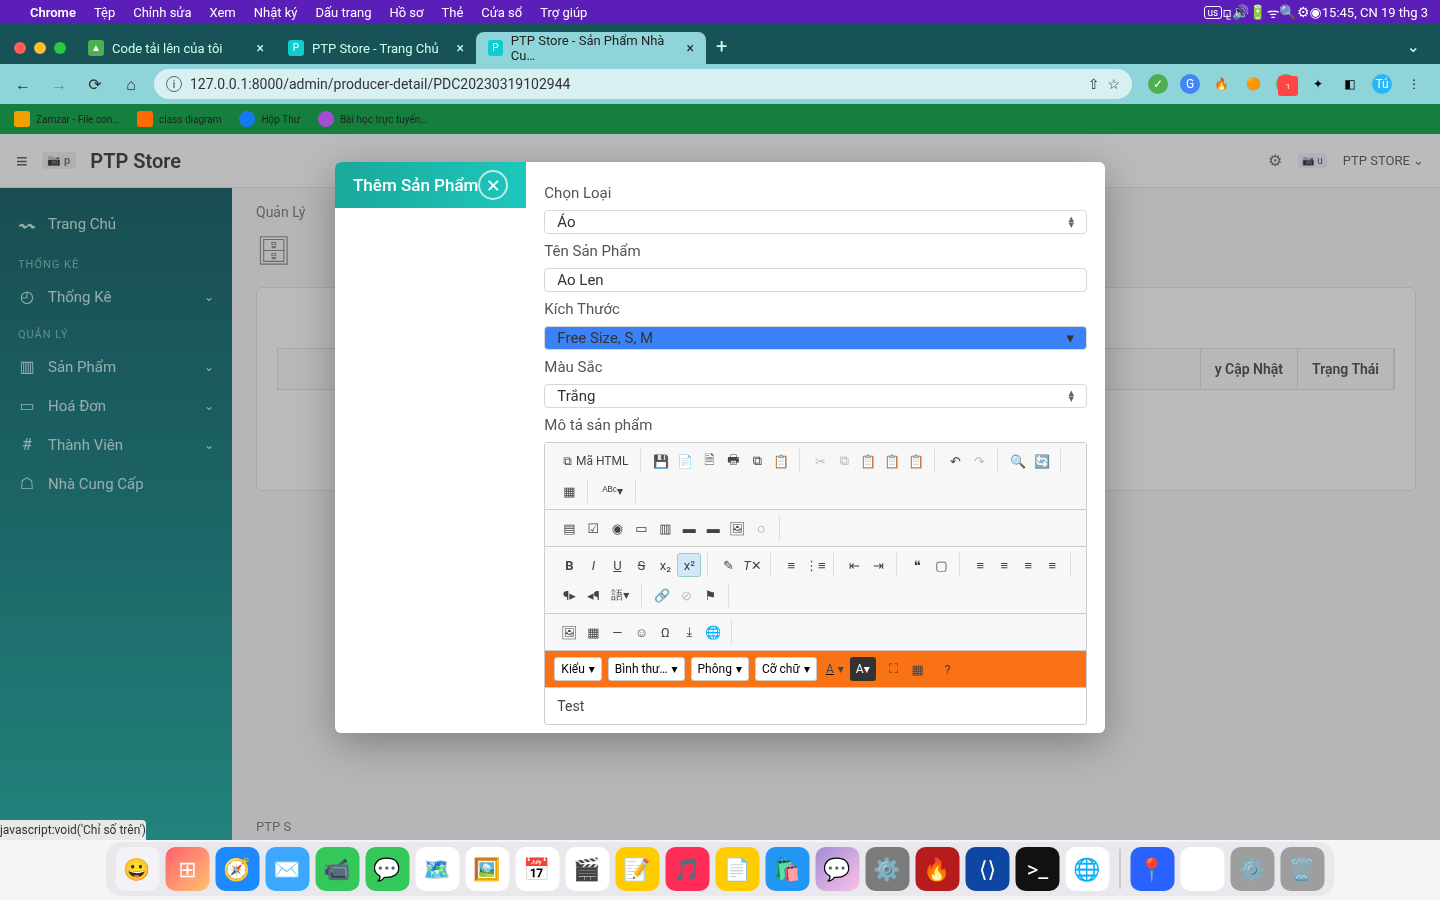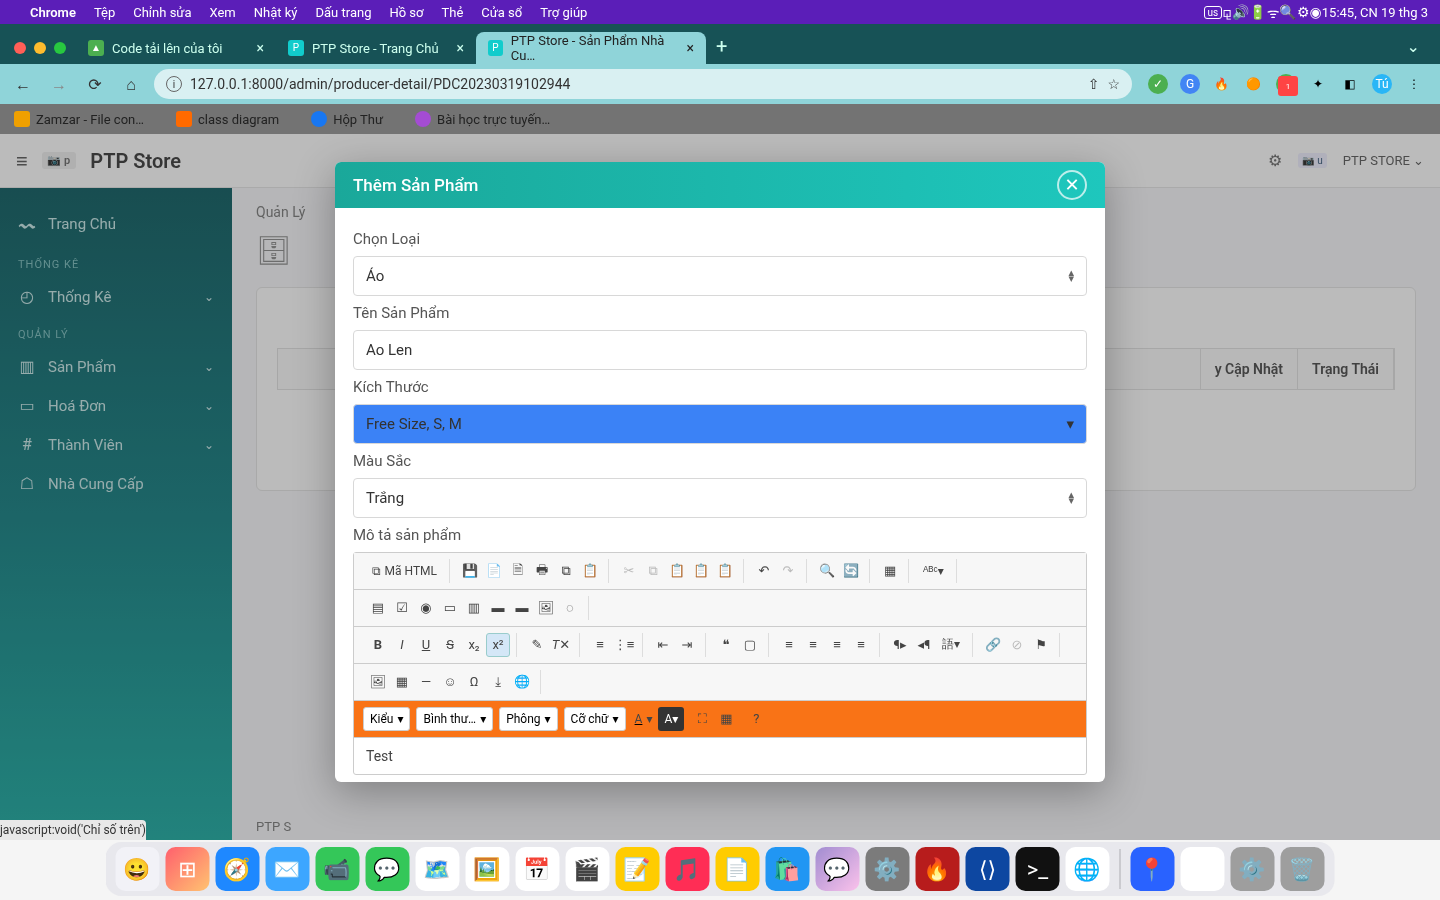--- a/index.html
+++ b/index.html
@@ -27,21 +27,21 @@
 .tabs-right { margin-left:auto; color:#cfe; padding:0 12px 8px; font-size:16px;}
 
 .addrbar { height:40px; background:#8fd4d9; display:flex; align-items:center; padding:0 10px; gap:10px; }
 .navbtn { width:26px; height:26px; display:flex; align-items:center; justify-content:center; color:#333; font-size:16px; border-radius:50%; }
 .navbtn.dis { color:#888; }
 .omnibox { flex:1; height:30px; background:#d9f0f2; border-radius:15px; display:flex; align-items:center; padding:0 12px; font-size:14px; color:#333; gap:8px;}
 .omnibox .info { width:16px;height:16px;border:1px solid #666;border-radius:50%;font-size:10px;display:flex;align-items:center;justify-content:center;}
 .ext-icons { display:flex; gap:12px; align-items:center; padding:0 6px;}
 .ext-icons span { width:20px; height:20px; border-radius:50%; display:inline-flex;align-items:center;justify-content:center;font-size:12px;}
 
-.bookbar { height:30px; background:#737373; display:flex; align-items:center; padding:0 14px; gap:32px; font-size:13px; color:#222;}
+.bookbar { height:30px; background:#15803d; display:flex; align-items:center; padding:0 14px; gap:18px; font-size:10px; color:#222;}
 .bookbar .bm { display:flex; align-items:center; gap:6px;}
 .bookbar .bmicon { width:16px;height:16px;border-radius:3px;display:inline-block;}
 
 
 .page { flex:1; background:#fff; position:relative; overflow:hidden; }
 .app-header { height:54px; border-bottom:1px solid #e5e5e5; display:flex; align-items:center; padding:0 16px; gap:14px; }
 .hamburger { font-size:20px; color:#555; }
 .logo-badge { background:#eee; color:#666; font-size:11px; padding:2px 6px; border-radius:3px; font-weight:600;}
 .brand { font-size:20px; font-weight:600; color:#333; }
 .app-header-right { margin-left:auto; display:flex; align-items:center; gap:16px; color:#666;}
@@ -57,26 +57,26 @@
 
 .main { flex:1; background:#f7f8fa; padding:16px 24px; position:relative; color:#555;}
 .breadcrumb { font-size:14px; color:#777; margin-bottom:14px;}
 .card { background:#fff; border:1px solid #e3e3e3; border-radius:6px; padding:20px; }
 .table-head { display:flex; border:1px solid #e0e0e0; background:#fafafa;}
 .table-head div { padding:12px 14px; font-size:14px; font-weight:600; color:#444; border-right:1px solid #e0e0e0;}
 .footer-text { position:absolute; bottom:6px; left:24px; font-size:13px; color:#777;}
 
 
 .overlay { position:absolute; inset:0; background:rgba(60,60,60,0.35); display:flex; align-items:flex-start; justify-content:center; padding-top:28px;}
-.modal { width:770px; max-height:620px; background:#fff; border-radius:6px; overflow:hidden; box-shadow:0 10px 40px rgba(0,0,0,0.3); display:flex; flex-direction:column;}
+.modal { width:770px; max-height:620px; background:#fff; border-radius:6px; overflow:hidden; box-shadow:0 10px 40px rgba(0,0,0,0.3); display:flex; flex-direction:row;}
 .modal-header { height:46px; background:linear-gradient(90deg,#1aa89a,#1ec7bd); color:#fff; display:flex; align-items:center; padding:0 18px; font-size:17px; font-weight:500;}
 .modal-header .closebtn { margin-left:auto; width:30px;height:30px;border:2px solid rgba(255,255,255,0.7);border-radius:50%;display:flex;align-items:center;justify-content:center;font-size:18px;cursor:pointer;}
 .modal-body { padding:14px 18px 8px; overflow-y:auto; flex:1;}
 .form-label { font-size:15px; color:#555; margin:8px 0 8px; display:block;}
-.form-control { width:100%; height:40px; border:1px solid #d8d8d8; border-radius:4px; padding:0 12px; font-size:15px; color:#333; background:#fff; display:flex; align-items:center; justify-content:space-between;}
+.form-control { width:100%; height:24px; border:1px solid #d8d8d8; border-radius:4px; padding:0 12px; font-size:15px; color:#333; background:#fff; display:flex; align-items:center; justify-content:space-between;}
 .caret { font-size:11px; color:#666; display:flex; flex-direction:column; line-height:6px;}
 
 
 .editor { border:1px solid #ccc; border-radius:3px; }
 .editor-toolbar { background:#f7f7f7; border-bottom:1px solid #ccc; padding:4px 6px; display:flex; flex-wrap:wrap; gap:2px; align-items:center;}
 .tgroup { display:flex; align-items:center; gap:0; border-right:1px solid #ddd; padding:0 6px; margin:2px 0;}
 .tbtn { width:24px; height:24px; display:flex; align-items:center; justify-content:center; font-size:13px; color:#444; border-radius:3px; cursor:pointer;}
 .tbtn.active { background:#d4e7f7; border:1px solid #9cc;}
 .tbtn.dis { color:#bbb; }
 .tbtn.wide { width:auto; padding:0 6px; font-size:12px; gap:4px;}

